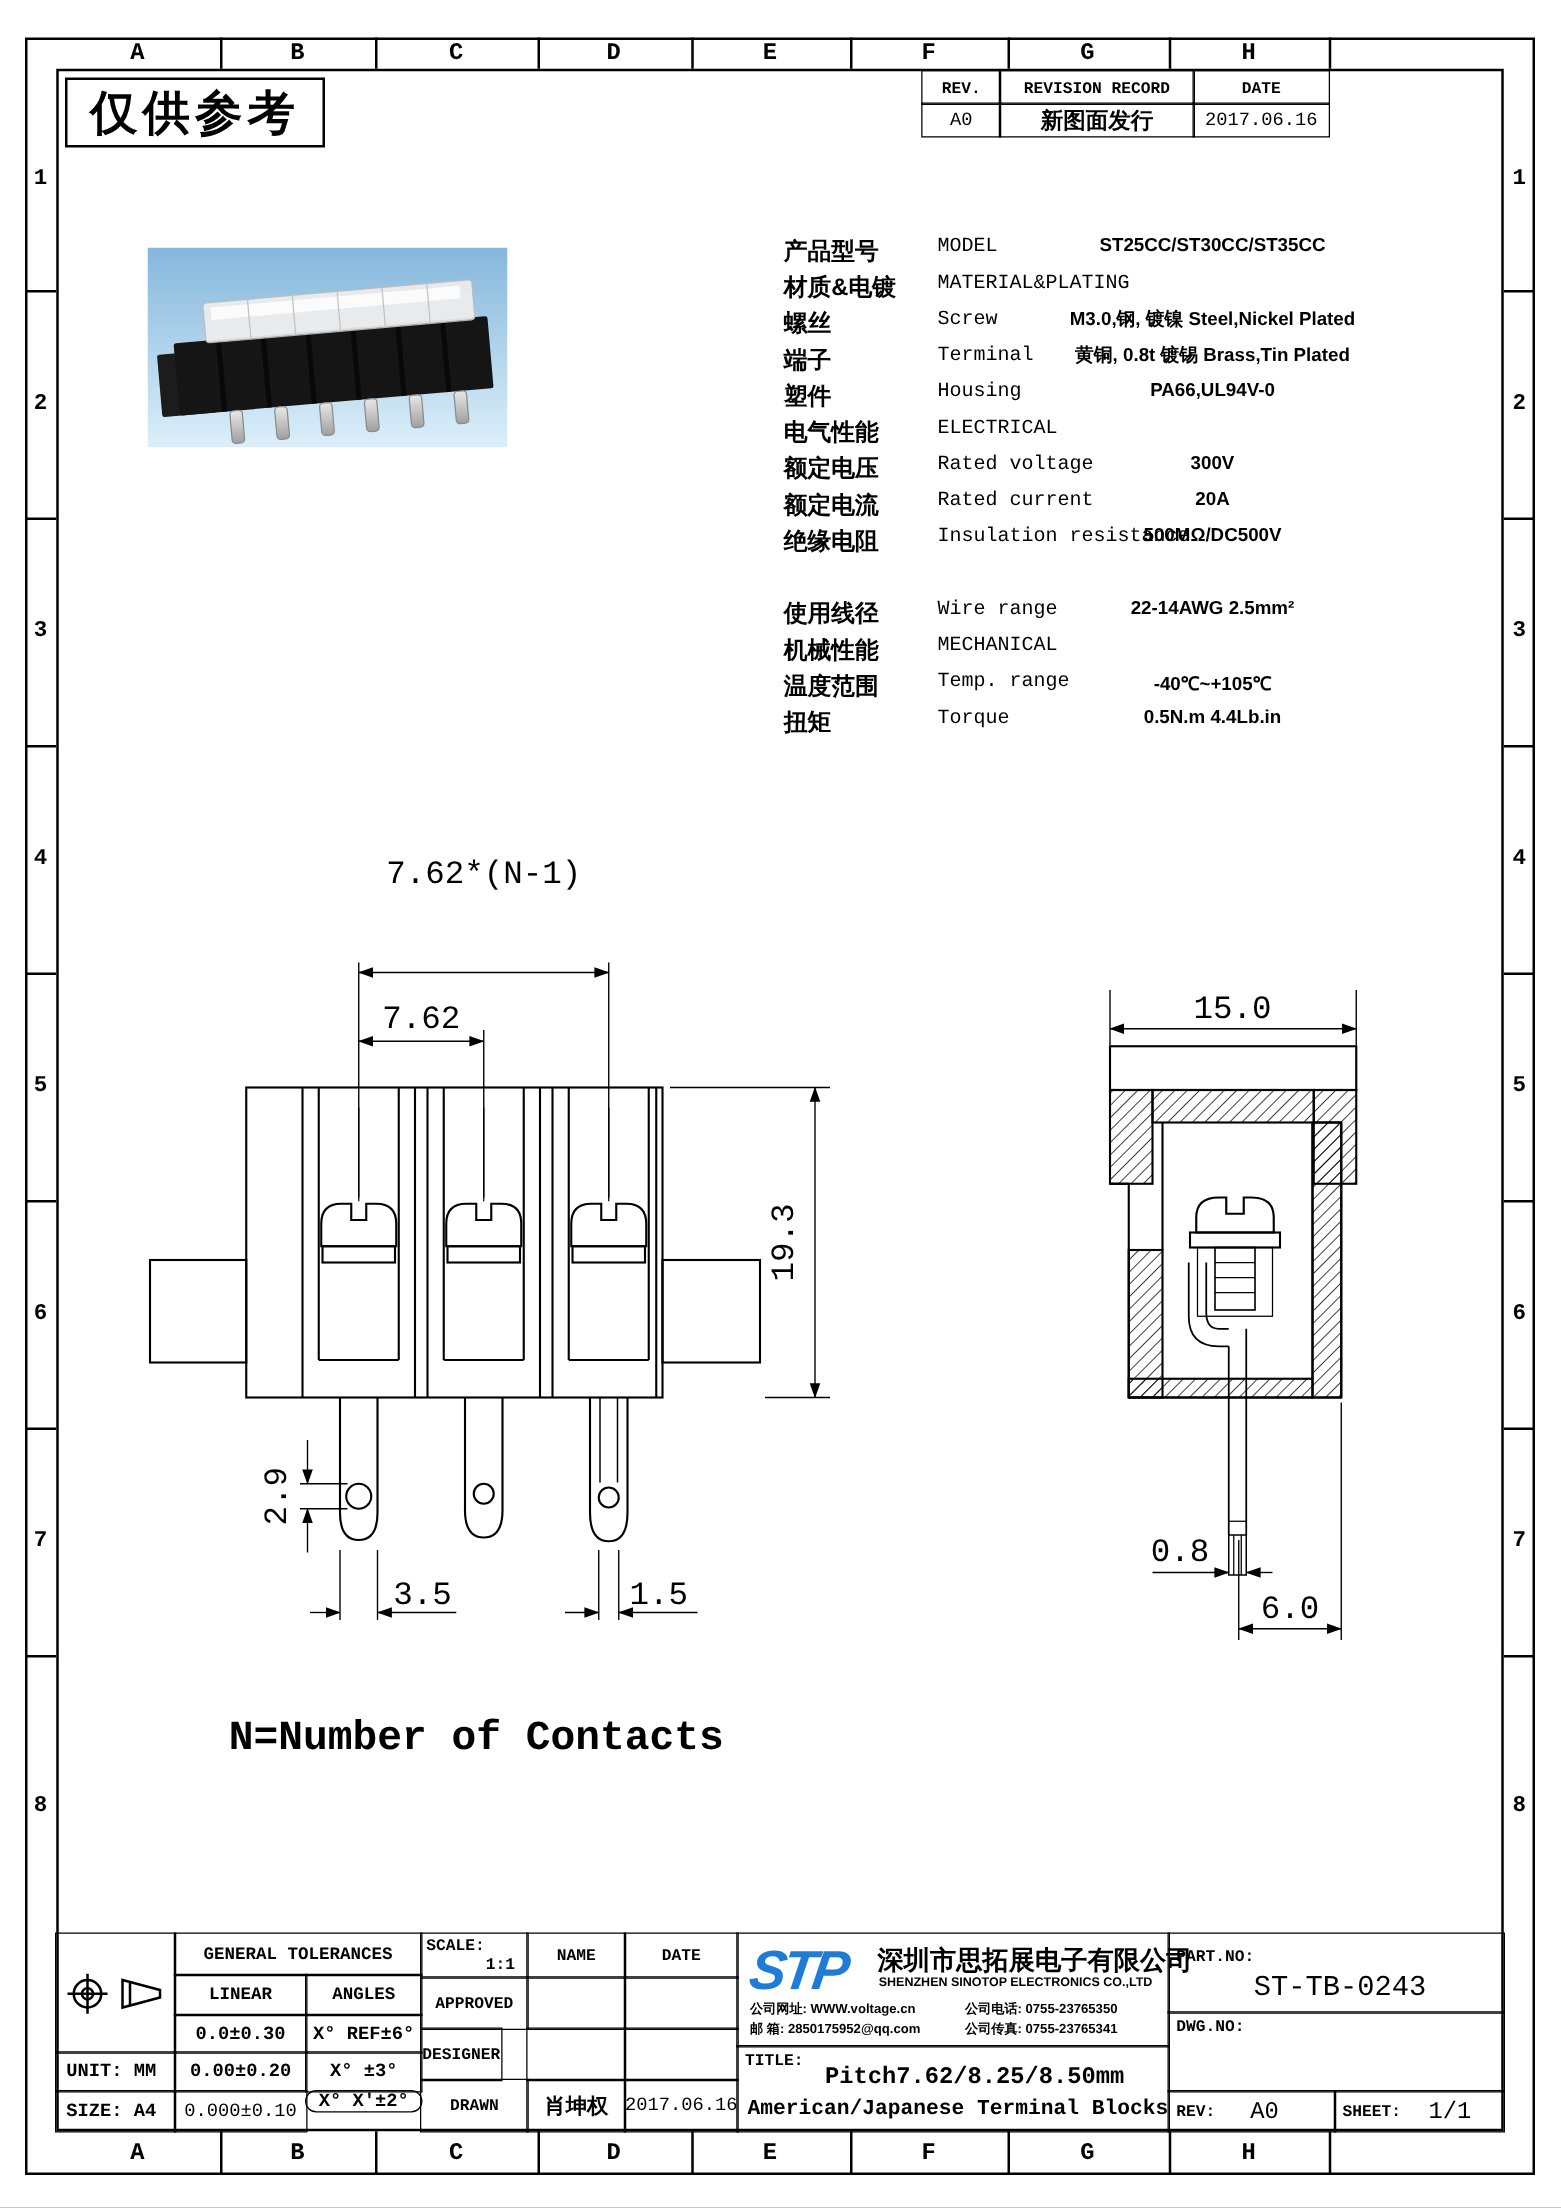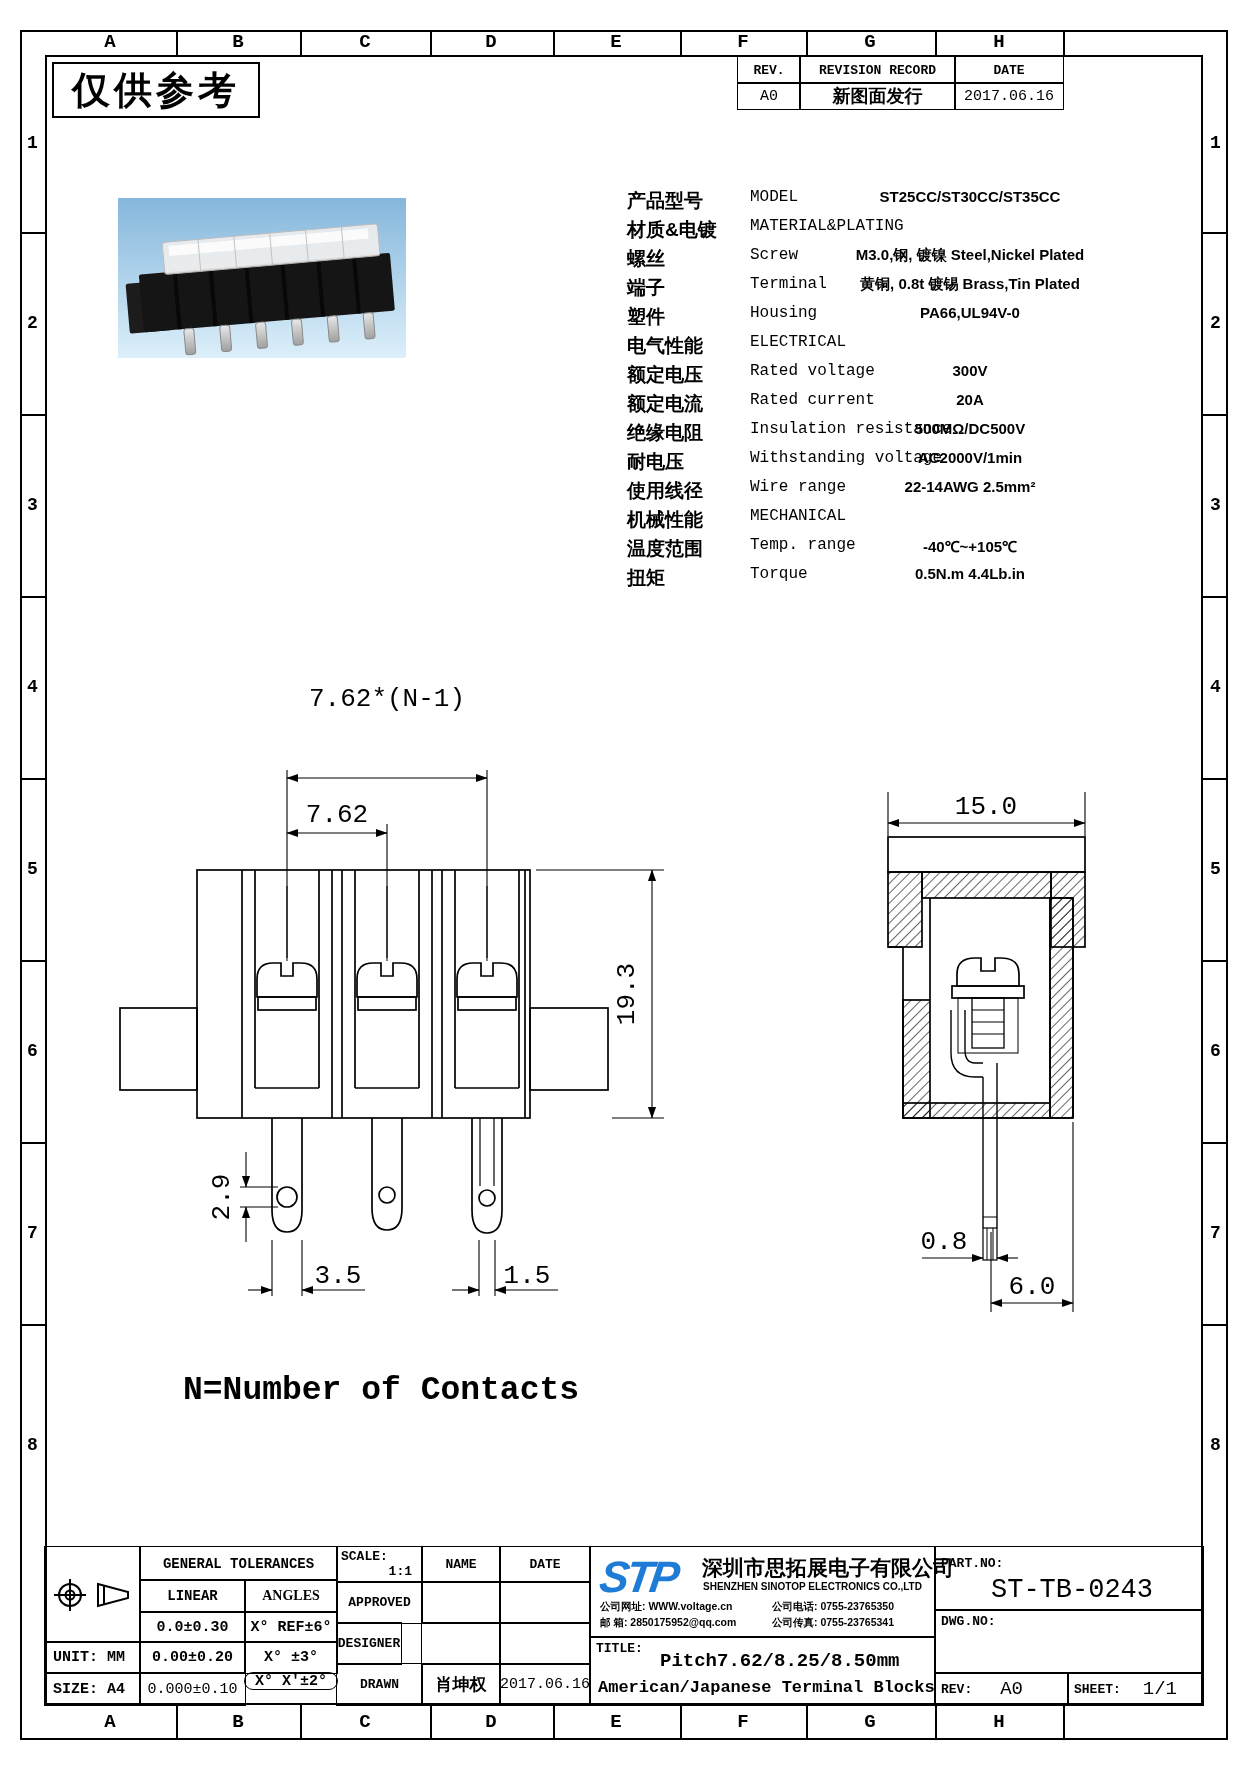--- a/index.html
+++ b/index.html
@@ -203,25 +203,20 @@
     <div class="srow" style="top:203px;">
         <span class="sc cjk">额定电流</span>
         <span class="se">Rated current</span>
         <span class="sv">20A</span>
       </div>
     <div class="srow" style="top:232px;">
         <span class="sc cjk">绝缘电阻</span>
         <span class="se">Insulation resistance</span>
         <span class="sv">500MΩ/DC500V</span>
       </div>
-    <div class="srow" style="top:261px;">
-        <span class="sc cjk">耐电压</span>
-        <span class="se">Withstanding voltage</span>
-        <span class="sv">AC2000V/1min</span>
-      </div>
     <div class="srow" style="top:290px;">
         <span class="sc cjk">使用线径</span>
         <span class="se">Wire range</span>
         <span class="sv">22-14AWG 2.5mm²</span>
       </div>
     <div class="srow" style="top:319px;">
         <span class="sc cjk">机械性能</span>
         <span class="se">MECHANICAL</span>
         <span class="sv"></span>
       </div>
@@ -376,21 +371,21 @@
           <line x1="22" y1="14" x2="22" y2="46"></line>
         <path d="M50,19 L80,27 L80,33 L50,41 Z"></path>
           <line x1="56" y1="21" x2="56" y2="39"></line>
       </svg>
     </div>
     <div class="cell left" style="left:0;top:95px;width:95px;height:31px;font-size:15px;font-weight:bold;padding-left:8px;">UNIT: MM</div>
     <div class="cell left" style="left:0;top:126px;width:95px;height:32px;font-size:15px;font-weight:bold;padding-left:8px;">SIZE: A4</div>
 
     <div class="cell" style="left:95px;top:0;width:197px;height:33px;font-size:14px;font-weight:bold;">GENERAL TOLERANCES</div>
     <div class="cell" style="left:95px;top:33px;width:105px;height:32px;font-size:14px;font-weight:bold;">LINEAR</div>
-    <div class="cell" style="left:200px;top:33px;width:92px;height:32px;font-size:14px;font-weight:bold;font-family:Liberation Serif, serif;">ANGLES</div>
+    <div class="cell" style="left:200px;top:33px;width:92px;height:32px;font-size:14px;font-weight:bold;">ANGLES</div>
     <div class="cell" style="left:95px;top:65px;width:105px;height:30px;font-size:15px;font-weight:bold;">0.0±0.30</div>
     <div class="cell" style="left:200px;top:65px;width:92px;height:30px;font-size:15px;font-weight:bold;">X° REF±6°</div>
     <div class="cell" style="left:95px;top:95px;width:105px;height:31px;font-size:15px;font-weight:bold;">0.00±0.20</div>
     <div class="cell" style="left:200px;top:95px;width:92px;height:31px;font-size:15px;font-weight:bold;">X° ±3°</div>
     <div class="cell" style="left:95px;top:126px;width:105px;height:32px;font-size:15px;font-weight:normal;">0.000±0.10</div>
     <div class="cell" style="left:200px;top:126px;width:92px;height:16px;font-size:15px;font-weight:bold;border-radius:14px;">X° X'±2°</div>
 
     <div class="cell" style="left:292px;top:0;width:85px;height:35px;flex-direction:column;align-items:flex-start;justify-content:flex-start;font-size:13px;font-weight:bold;padding:2px 0 0 4px;">
       <span>SCALE:</span>
       <span style="align-self:flex-end;padding-right:10px;">1:1</span>
@@ -405,21 +400,21 @@
     <div class="cell" style="left:455px;top:76px;width:90px;height:41px;"></div>
     <div class="cell lab-small" style="left:292px;top:117px;width:85px;height:41px;">DRAWN</div>
     <div class="cell cjk" style="left:377px;top:117px;width:78px;height:41px;font-size:17px;font-weight:600;">肖坤权</div>
     <div class="cell" style="left:455px;top:117px;width:90px;height:41px;font-size:15px;">2017.06.16</div>
 
     <div class="cell" style="left:545px;top:0;width:345px;height:90px;"></div>
     <div class="cell" style="left:545px;top:90px;width:345px;height:68px;"></div>
 
     <div class="cell" style="left:890px;top:0;width:268px;height:63px;flex-direction:column;align-items:flex-start;padding:3px 0 0 6px;justify-content:center;">
       <span class="lab-small">PART.NO:</span>
-      <span style="align-self:center;font-size:27px;margin-top:4px;">ST-TB-0243</span>
+      <span style="align-self:center;font-size:23px;margin-top:4px;">ST-TB-0243</span>
     </div>
     <div class="cell" style="left:890px;top:63px;width:268px;height:63px;align-items:flex-start;justify-content:flex-start;padding:4px 0 0 6px;">
       <span class="lab-small">DWG.NO:</span>
     </div>
     <div class="cell" style="left:890px;top:126px;width:133px;height:32px;justify-content:flex-start;padding-left:6px;">
       <span class="lab-small">REV:</span>
       <span style="font-size:19px;margin-left:28px;">A0</span>
     </div>
     <div class="cell" style="left:1023px;top:126px;width:135px;height:32px;justify-content:flex-start;padding-left:6px;">
       <span class="lab-small">SHEET:</span>

